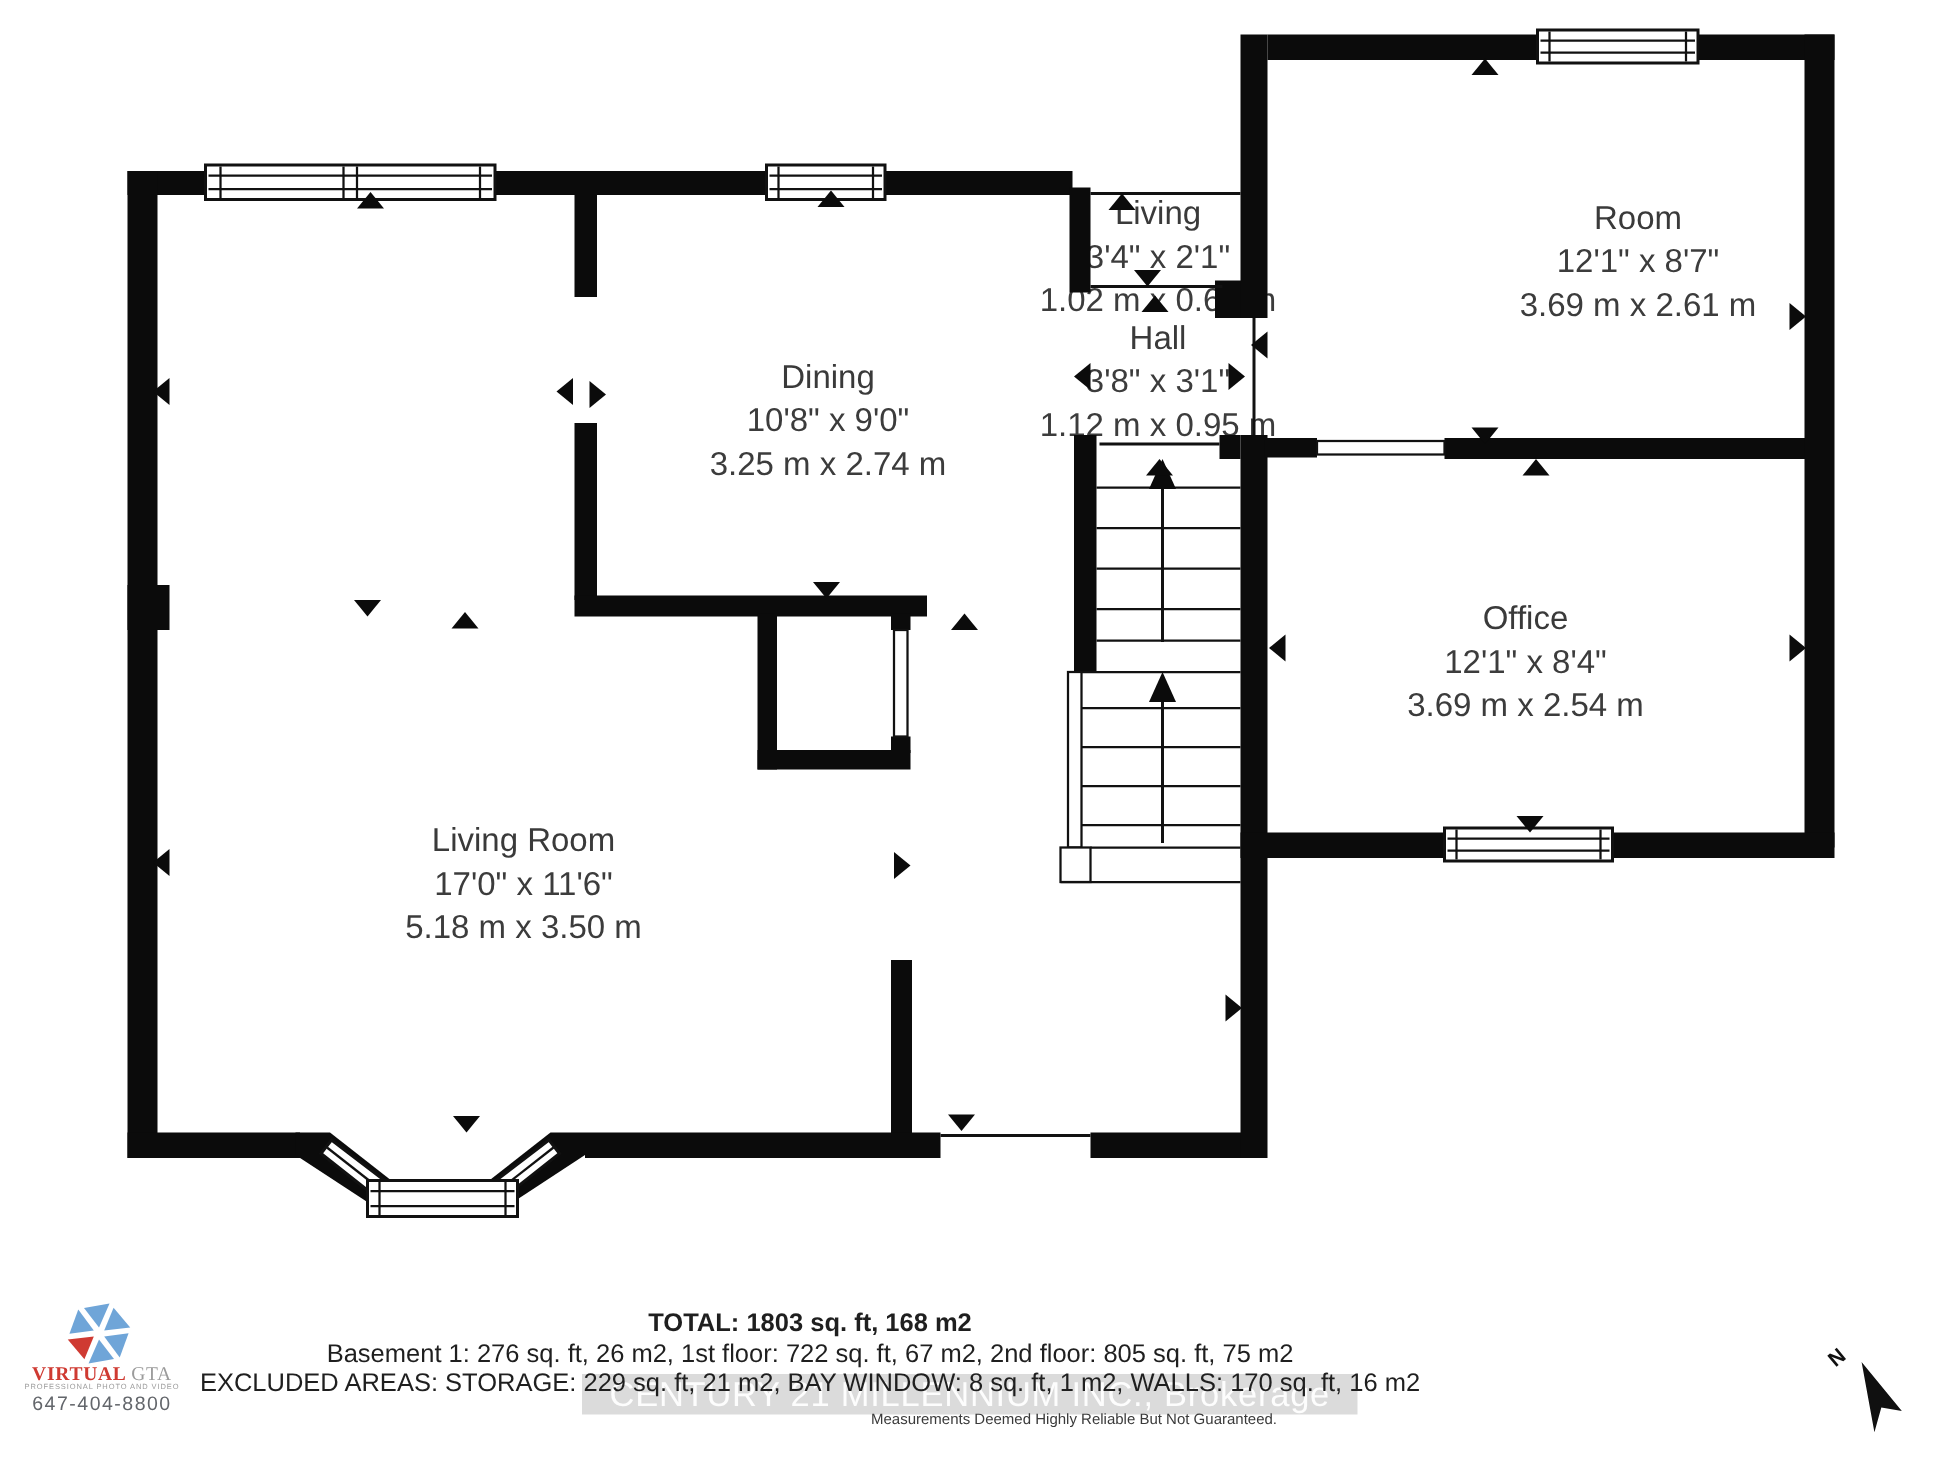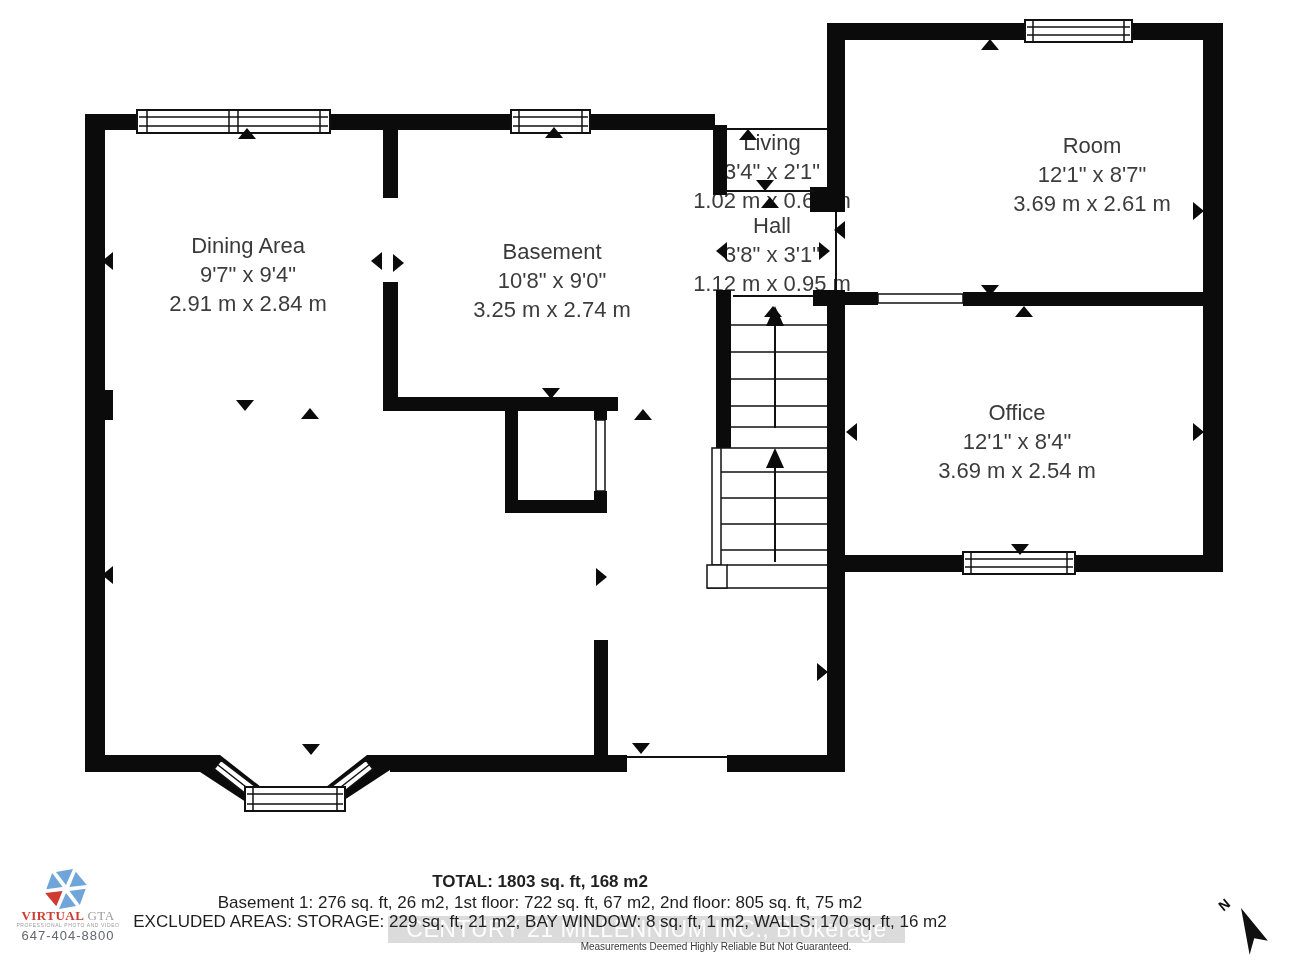--- a/index.html
+++ b/index.html
@@ -34,27 +34,22 @@
   .brand .red{color:#cf3a32;}
   .brand .gray{color:#9b9b9b;font-weight:normal;}
   .tagline{font-size:5px;color:#9b9b9b;letter-spacing:0.6px;}
   .phone{font-size:13px;color:#63666b;letter-spacing:1px;}
 </style>
 </head>
 <body>
 
 <div class="stage">
 
-  <div class="room-label" style="left:248px;top:274px">
-    <div class="rname">Dining Area</div>
-    <div class="rdim">9'7" x 9'4"</div>
-    <div class="rdim">2.91 m x 2.84 m</div>
-  </div>
   <div class="room-label" style="left:552px;top:280px">
-    <div class="rname">Basement</div>
+    <div class="rname">Dining</div>
     <div class="rdim">10'8" x 9'0"</div>
     <div class="rdim">3.25 m x 2.74 m</div>
   </div>
   <div class="room-label" style="left:772px;top:171px">
     <div class="rname">Living</div>
     <div class="rdim">3'4" x 2'1"</div>
     <div class="rdim">1.02 m x 0.65 m</div>
   </div>
   <div class="room-label" style="left:772px;top:254px">
     <div class="rname">Hall</div>
@@ -63,20 +58,25 @@
   </div>
   <div class="room-label" style="left:1092px;top:174px">
     <div class="rname">Room</div>
     <div class="rdim">12'1" x 8'7"</div>
     <div class="rdim">3.69 m x 2.61 m</div>
   </div>
   <div class="room-label" style="left:1017px;top:441px">
     <div class="rname">Office</div>
     <div class="rdim">12'1" x 8'4"</div>
     <div class="rdim">3.69 m x 2.54 m</div>
+  </div>
+  <div class="room-label" style="left:349px;top:589px">
+    <div class="rname">Living Room</div>
+    <div class="rdim">17'0" x 11'6"</div>
+    <div class="rdim">5.18 m x 3.50 m</div>
   </div>
 
   <svg class="plan" width="1300" height="975" viewBox="0 0 1300 975">
 
     <g>
 
       <rect class="wall" x="85" y="114" width="630" height="16"></rect>
 
       <rect class="wall" x="85" y="114" width="20" height="658"></rect>
       <rect class="wall" x="85" y="390" width="28" height="30"></rect>

